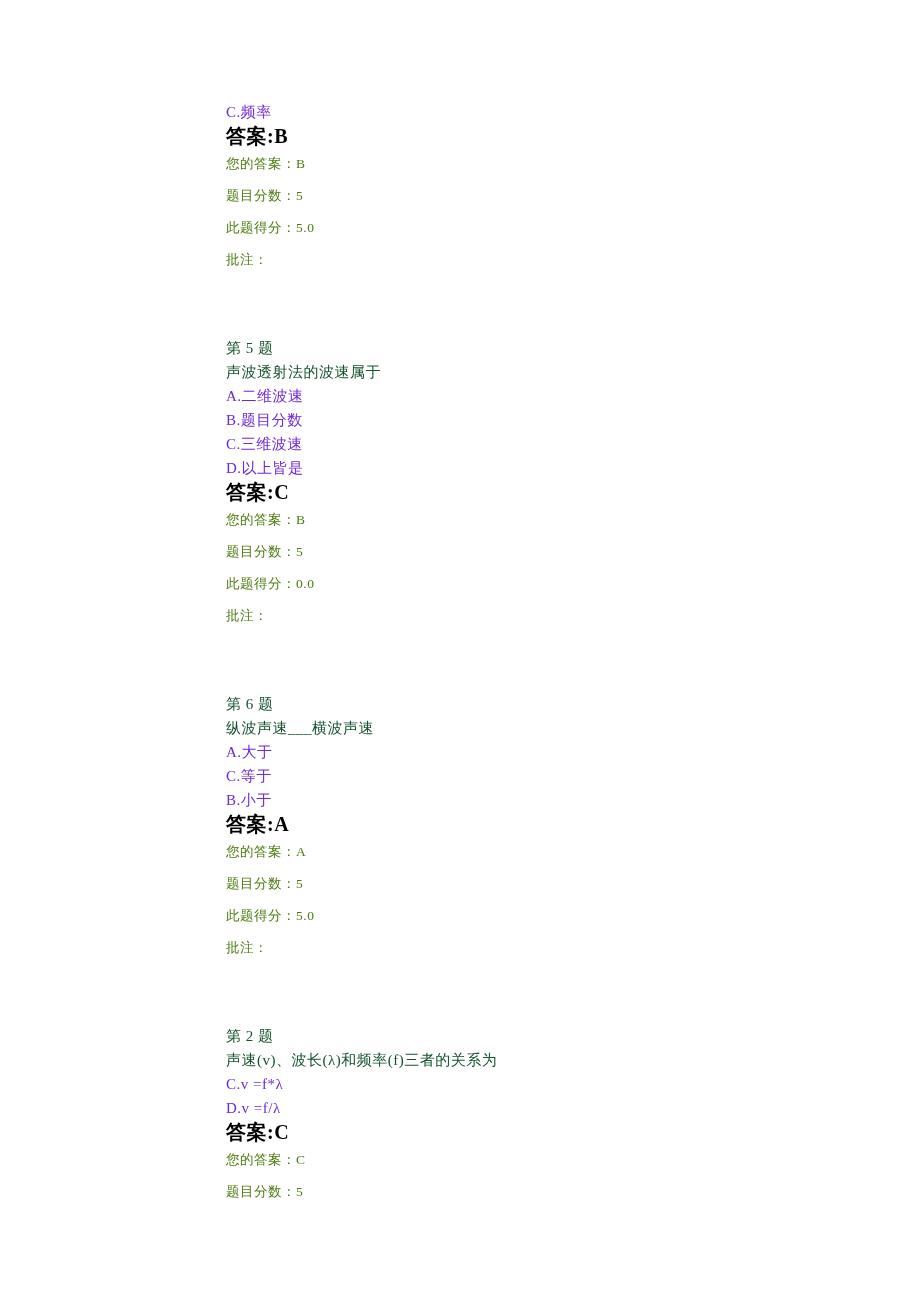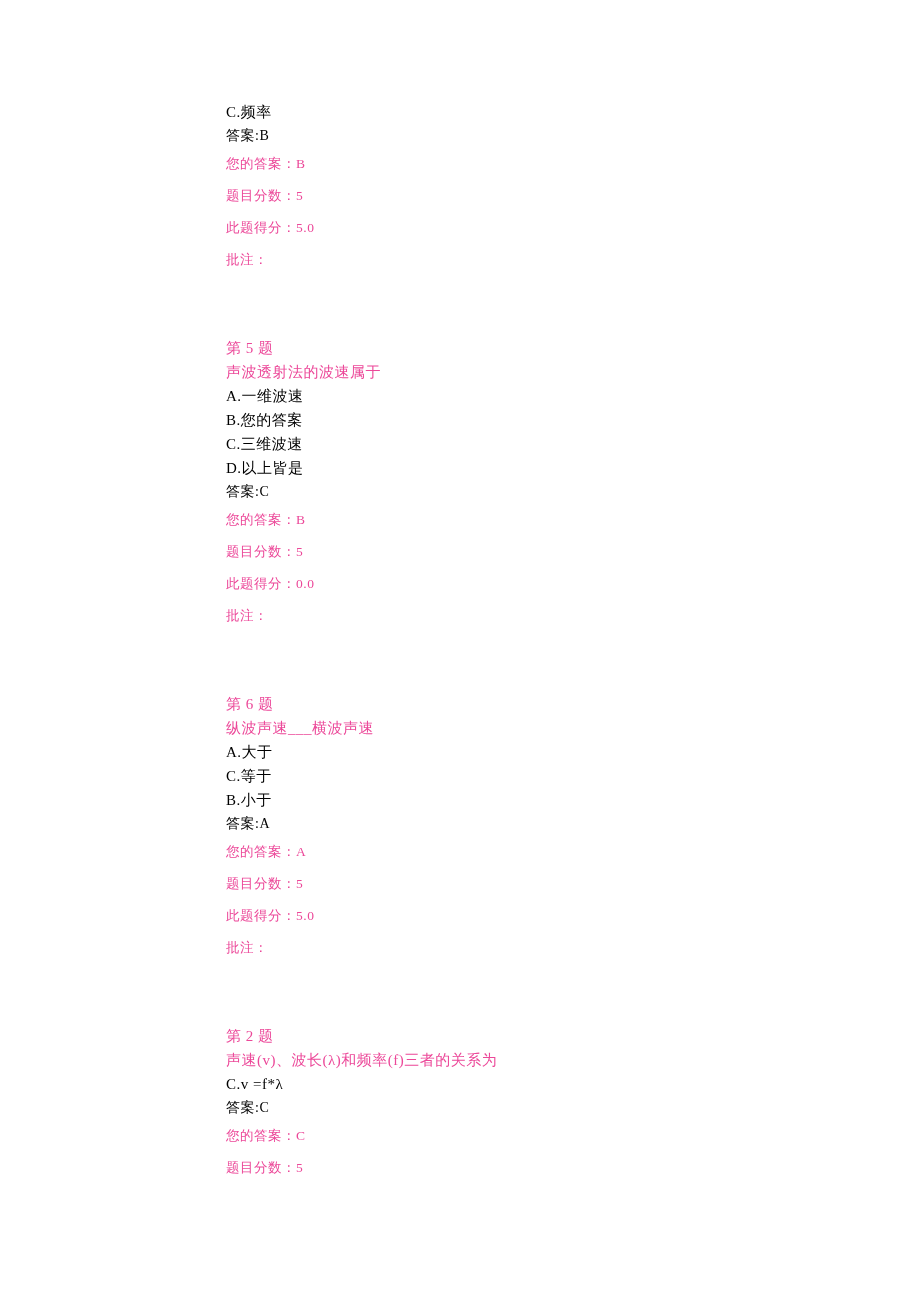--- a/index.html
+++ b/index.html
@@ -9,39 +9,40 @@
     }
     body {
       background: #ffffff;
       font-family: "SimSun", "宋体", serif;
       width: 920px;
       padding: 100px 0 60px 226px;
     }
     .option {
       font-size: 15px;
       line-height: 24px;
-      color: #000000;
+      color: #6d28d9;
       letter-spacing: 0.5px;
     }
     .answer-line {
-      font-size: 14px;
+      font-size: 20px;
       line-height: 24px;
       color: #000000;
       letter-spacing: 0.5px;
+      font-weight: bold;
     }
     .meta-line {
       font-size: 13.5px;
       line-height: 32px;
-      color: #ec4899;
+      color: #4d7c0f;
       letter-spacing: 0.5px;
     }
     .question-title {
       font-size: 15px;
       line-height: 24px;
-      color: #ec4899;
+      color: #14532d;
       letter-spacing: 0.5px;
     }
     .question-block {
       margin-bottom: 30px;
     }
     .question-spacer {
       height: 30px;
     }
   </style>
 </head>
@@ -54,22 +55,22 @@
   <div class="meta-line">题目分数：5</div>
   <div class="meta-line">此题得分：5.0</div>
   <div class="meta-line">批注：</div>
 </div>
 
 <div class="question-spacer"></div>
 
 <div class="question-block">
   <div class="question-title">第 5 题</div>
   <div class="question-title">声波透射法的波速属于</div>
-  <div class="option">A.一维波速</div>
-  <div class="option">B.您的答案</div>
+  <div class="option">A.二维波速</div>
+  <div class="option">B.题目分数</div>
   <div class="option">C.三维波速</div>
   <div class="option">D.以上皆是</div>
   <div class="answer-line">答案:C</div>
   <div class="meta-line">您的答案：B</div>
   <div class="meta-line">题目分数：5</div>
   <div class="meta-line">此题得分：0.0</div>
   <div class="meta-line">批注：</div>
 </div>
 
 <div class="question-spacer"></div>
@@ -86,16 +87,17 @@
   <div class="meta-line">此题得分：5.0</div>
   <div class="meta-line">批注：</div>
 </div>
 
 <div class="question-spacer"></div>
 
 <div class="question-block">
   <div class="question-title">第 2 题</div>
   <div class="question-title">声速(v)、波长(λ)和频率(f)三者的关系为</div>
   <div class="option">C.v =f*λ</div>
+  <div class="option">D.v =f/λ</div>
   <div class="answer-line">答案:C</div>
   <div class="meta-line">您的答案：C</div>
   <div class="meta-line">题目分数：5</div>
 </div>
 
 </body></html>

